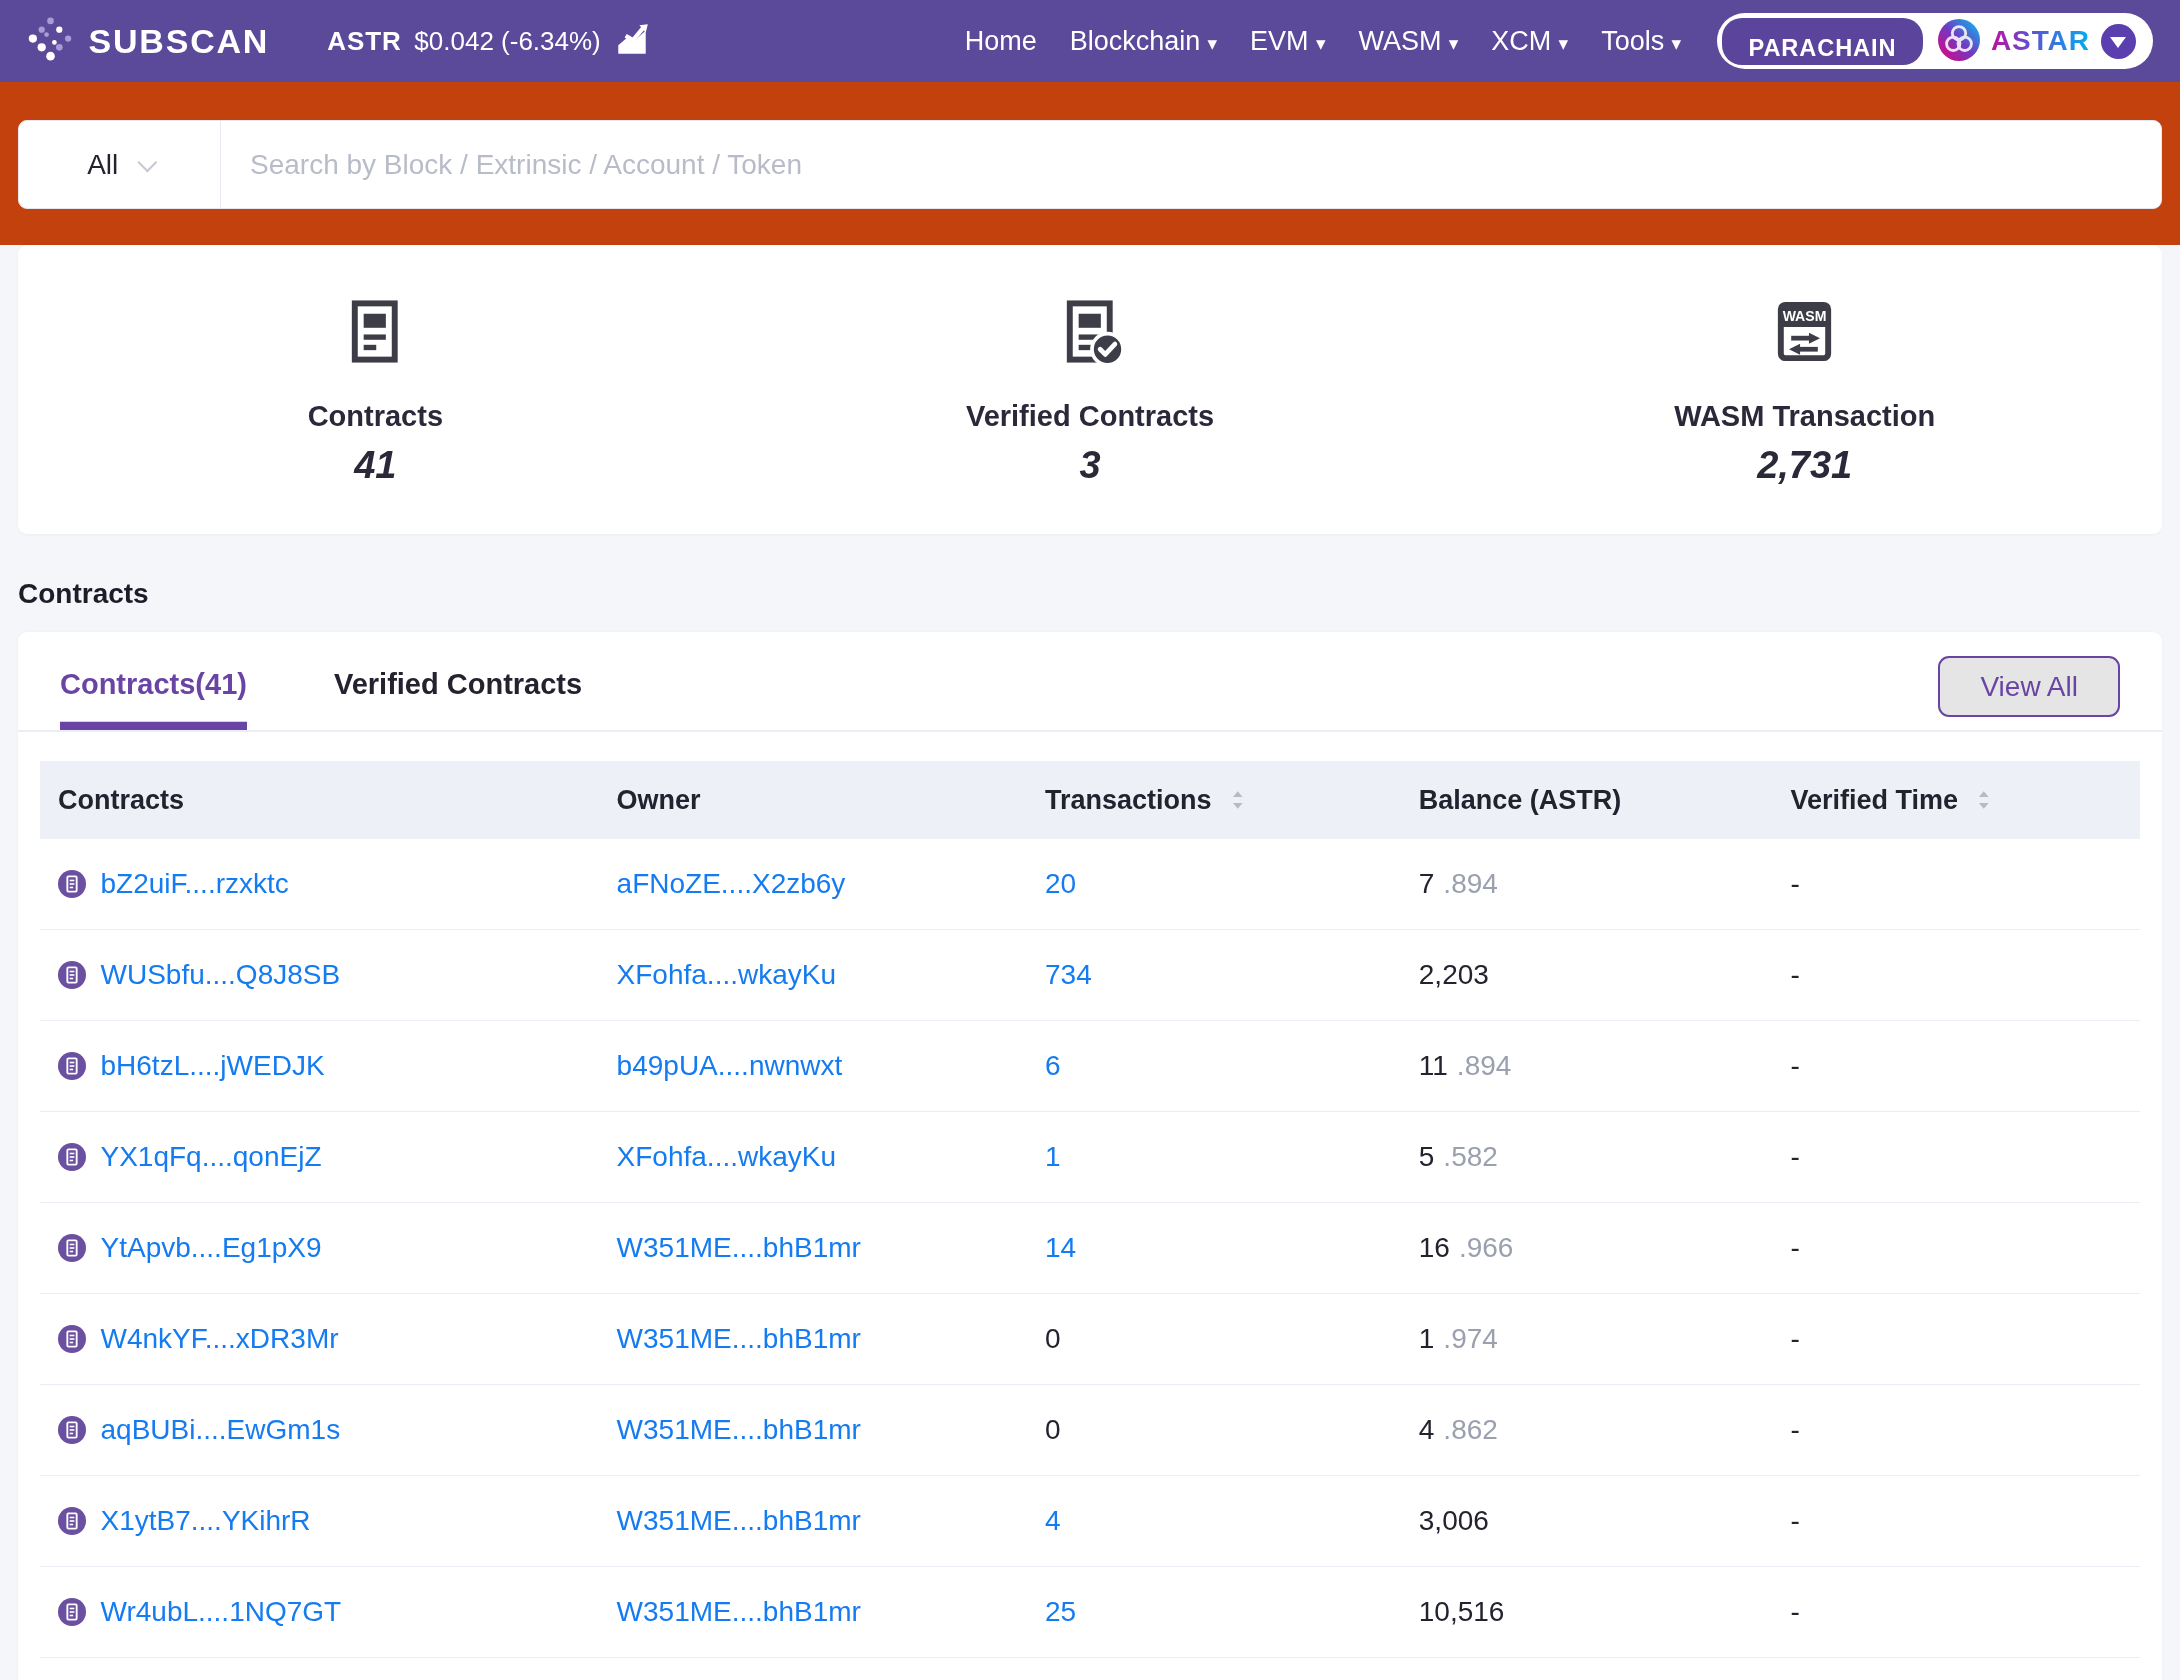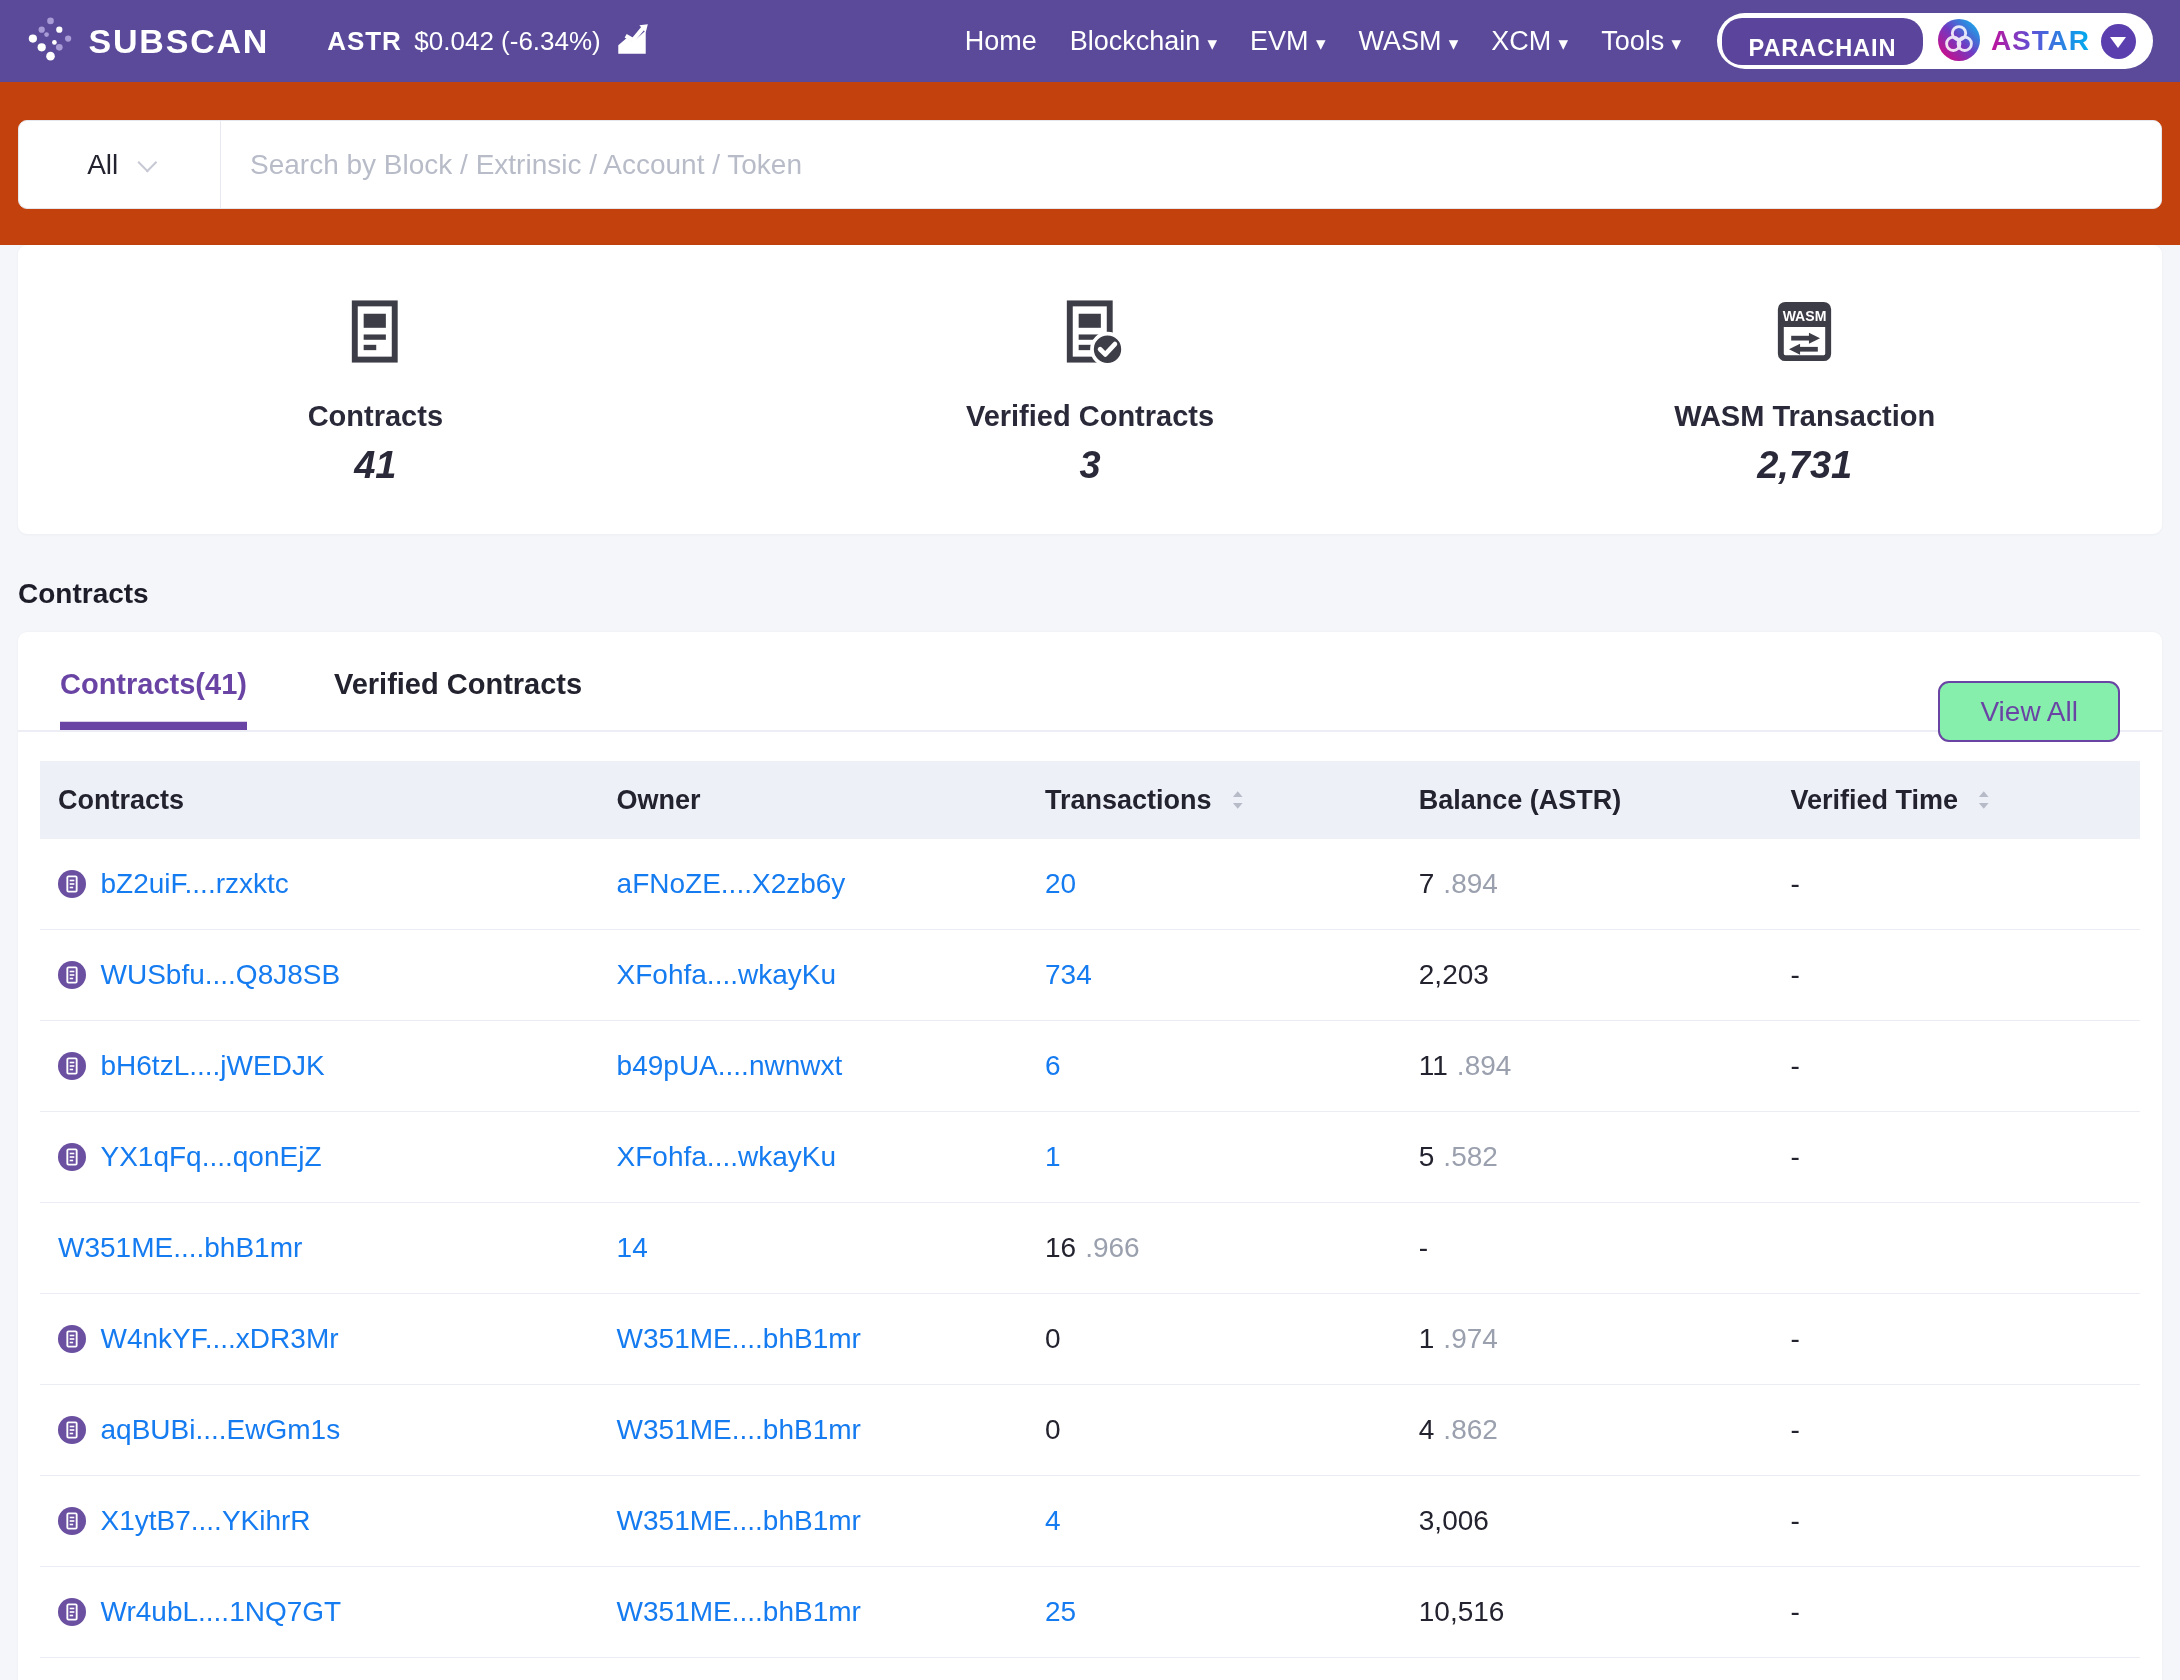--- a/index.html
+++ b/index.html
@@ -46,21 +46,21 @@
   .stat-label { margin-top:31px; font-size:29px; font-weight:bold; color:#2a2939; }
   .stat-value { margin-top:11px; font-size:38px; font-weight:bold; color:#2a2939;font-style:italic; }
 
   
   .section-title { margin:44px 18px 22px; font-size:28px; font-weight:bold; color:#1d1c29; }
   .table-card { margin:0 18px; background:#fff; border-radius:9px 9px 0 0; height:1091px; position:relative;
                 box-shadow:0 0.9px 2.7px rgba(40,40,70,.04); }
   .tabs { display:flex; gap:87px; padding:0 42px; border-bottom:2.7px solid #edeef5; }
   .tab { font-size:29px; font-weight:bold; color:#23222f; padding:36px 0 29px; cursor:pointer; }
   .tab.active { color:#6a44a4; box-shadow:inset 0 -8.2px 0 #6a44a4; }
-  .view-all { position:absolute; top:49px; right:42px; background:#86efac; border:2.7px solid #6a44a4; color:#6a44a4;
+  .view-all { position:absolute; top:24px; right:42px; background:#e5e5e5; border:2.7px solid #6a44a4; color:#6a44a4;
               font-size:28px; border-radius:11px; padding:12.7px 40px; cursor:pointer; font-family:"Liberation Sans", sans-serif; }
 
   
   .table { margin:29px 22px 0; }
   .thead-row { background:#eef0f8; height:78px; display:grid;
                grid-template-columns:26.6% 20.4% 17.8% 17.7% 1fr; align-items:center;
                font-size:27px; font-weight:bold; color:#23222f; }
   .trow { height:91px; display:grid; grid-template-columns:26.6% 20.4% 17.8% 17.7% 1fr; align-items:center;
           border-bottom:0.9px solid #ecedf4; font-size:28px; }
   .cell { padding-left:18px; display:flex; align-items:center; gap:9px; }
@@ -345,20 +345,32 @@
             <a class="link tx">1</a>
           </div>
         <div class="cell">
             <span class="b-int">5</span>
             <span class="b-dec">.582</span>
           </div>
         <div class="cell vtime">-</div>
       </div>
       <div class="trow">
         <div class="cell">
+            <span class="c-icon">
+              <svg width="28" height="28" viewBox="0 0 24 24">
+                <circle cx="12" cy="12" r="12" fill="#6b4fa0"></circle>
+                <rect x="8" y="5.5" width="8" height="13" rx="1" fill="none" stroke="#fff" stroke-width="1.6"></rect>
+                <line x1="10" y1="9" x2="14" y2="9" stroke="#fff" stroke-width="1.4"></line>
+                <line x1="10" y1="12" x2="14" y2="12" stroke="#fff" stroke-width="1.4"></line>
+                <line x1="10" y1="15" x2="13" y2="15" stroke="#fff" stroke-width="1.4"></line>
+              </svg>
+            </span>
+            <a class="link">YtApvb....Eg1pX9</a>
+          </div>
+        <div class="cell">
             <a class="link">W351ME....bhB1mr</a>
           </div>
         <div class="cell">
             <a class="link tx">14</a>
           </div>
         <div class="cell">
             <span class="b-int">16</span>
             <span class="b-dec">.966</span>
           </div>
         <div class="cell vtime">-</div>

